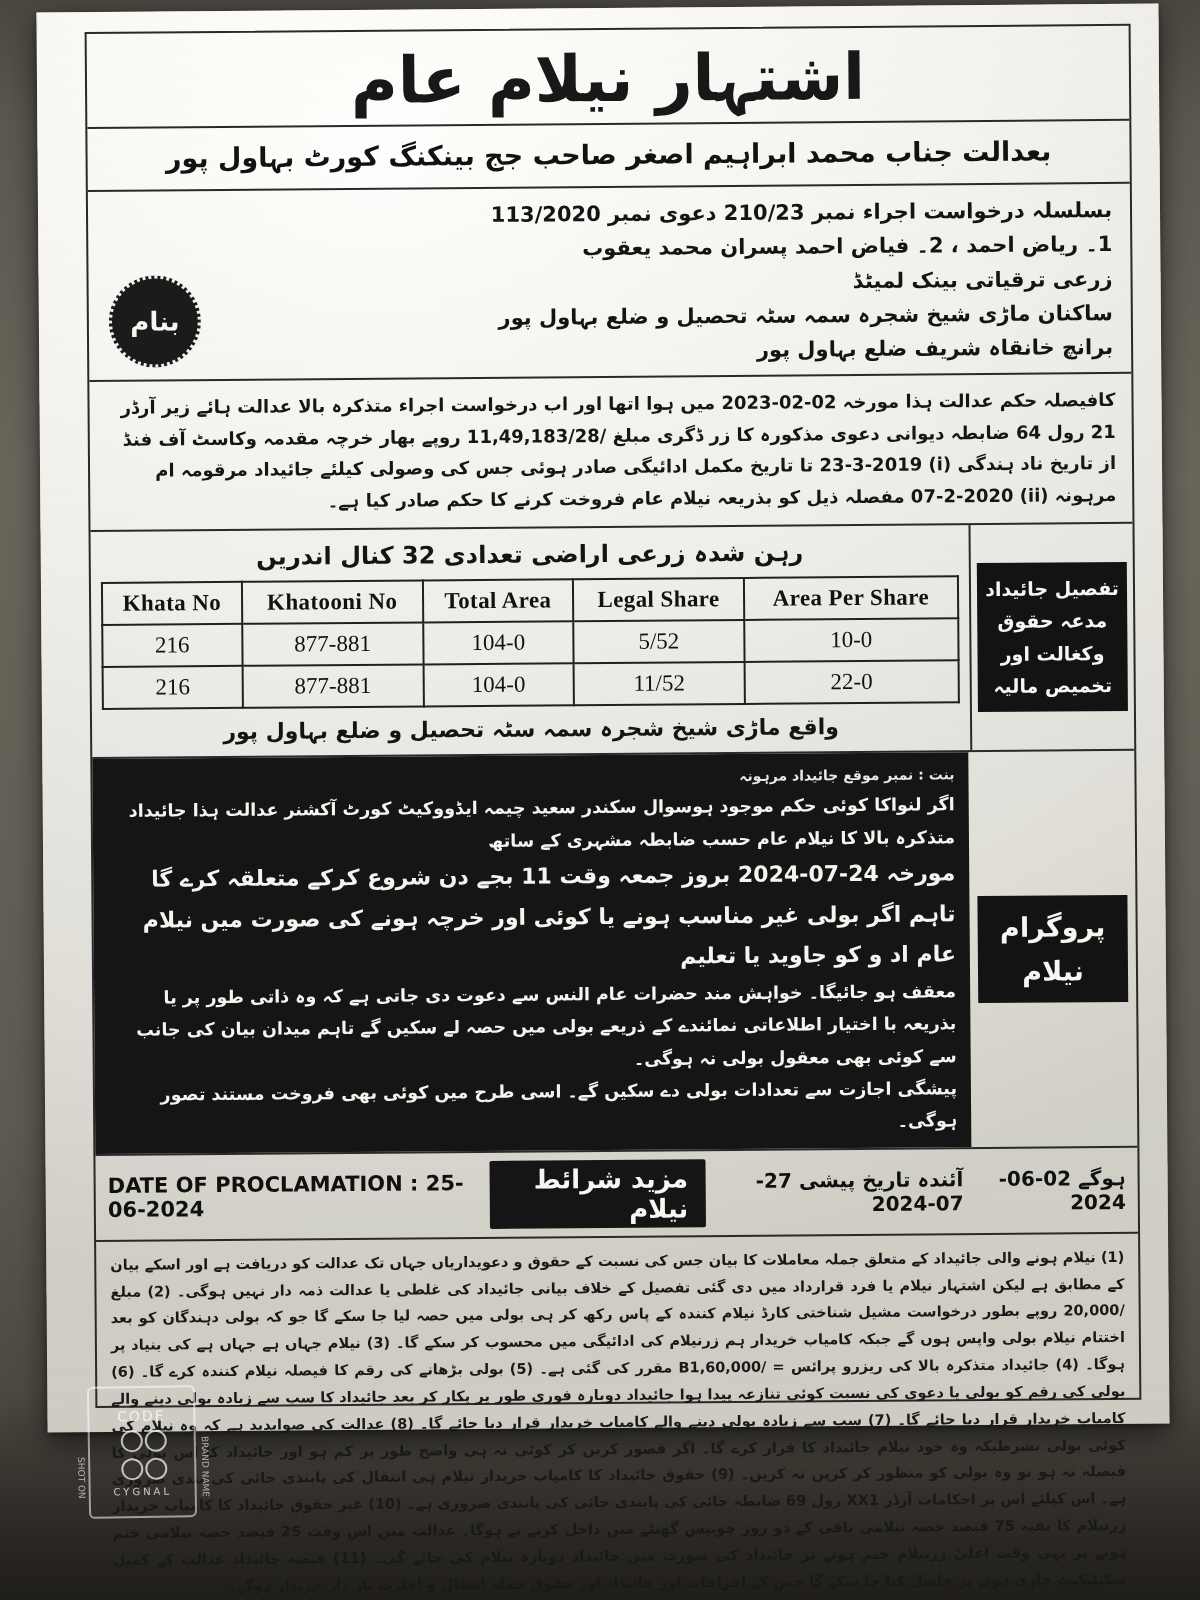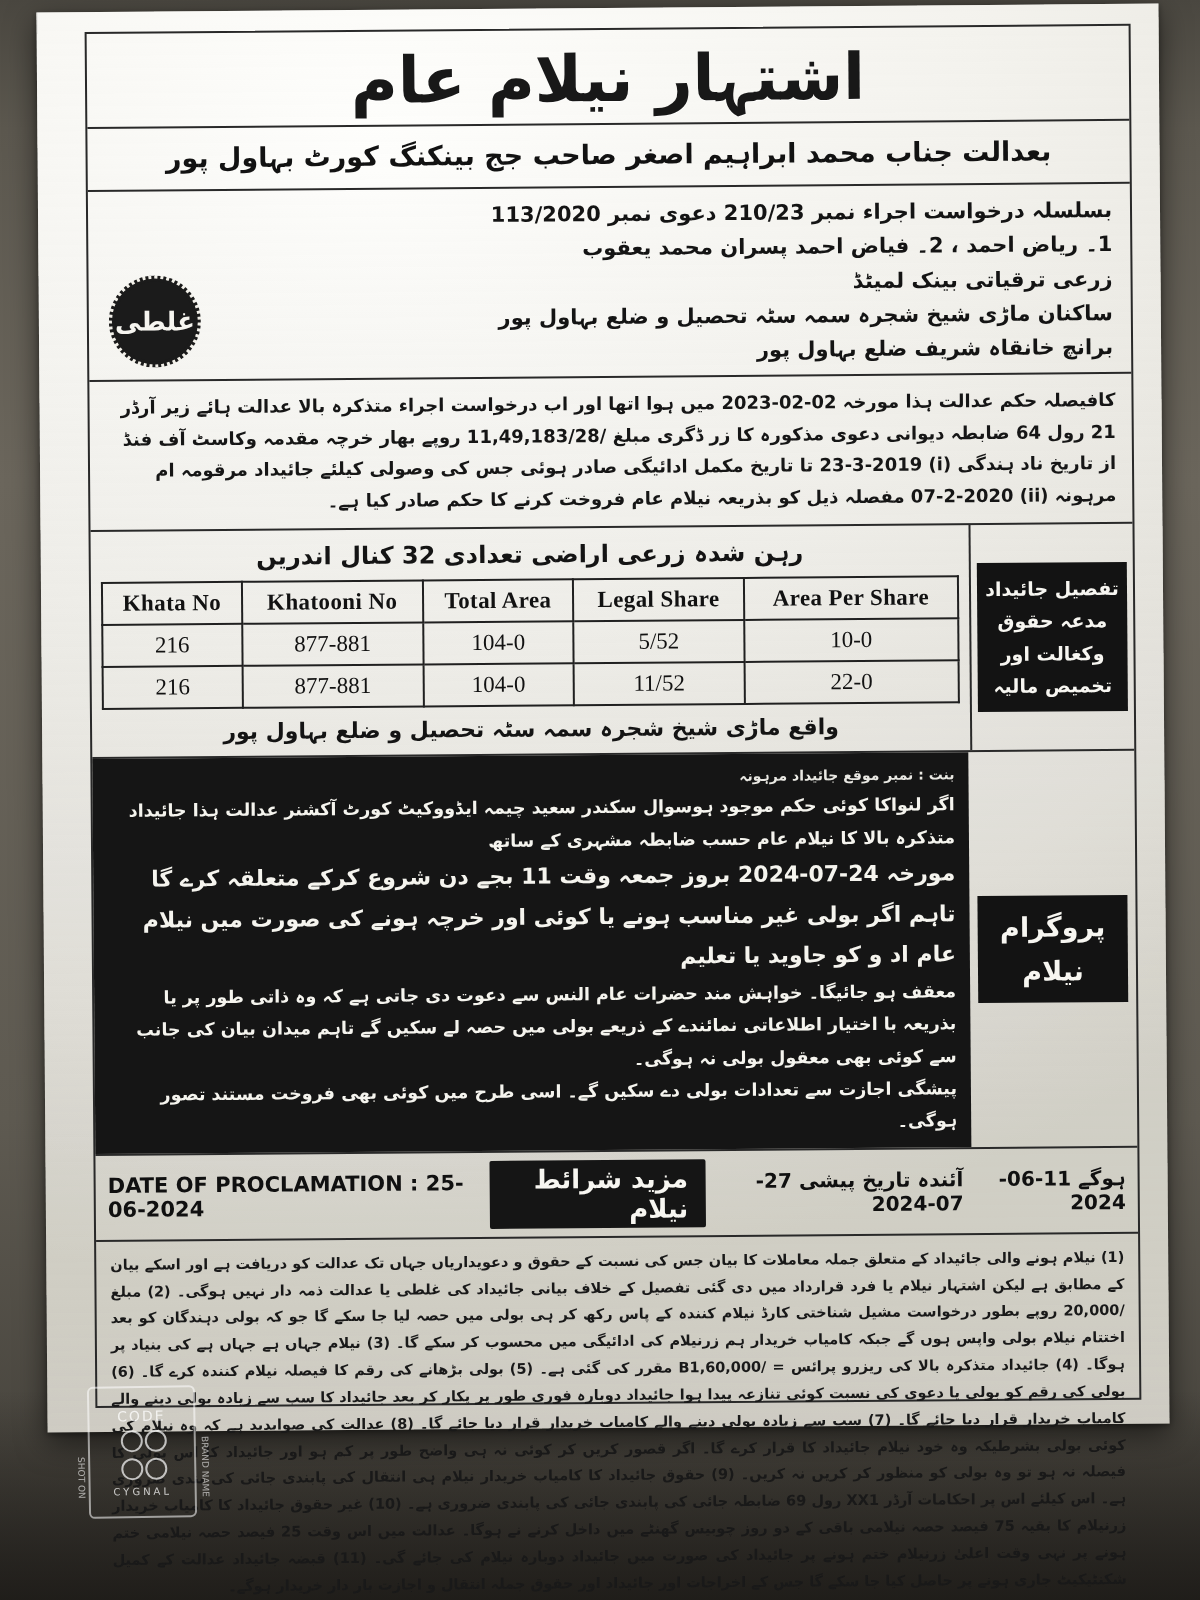--- a/index.html
+++ b/index.html
@@ -175,21 +175,21 @@
     <div class="case-block">
       <div class="case-line rtl">بسلسلہ درخواست اجراء نمبر 210/23  دعوی نمبر 113/2020</div>
       <div class="case-line rtl">1۔ ریاض احمد ، 2۔ فیاض احمد پسران محمد یعقوب</div>
       <div class="row-flex rtl" style="margin-top:2px;">
         <div class="grow">
           <div class="case-line rtl">زرعی ترقیاتی بینک لمیٹڈ</div>
           <div class="case-line rtl">ساکنان ماڑی شیخ شجرہ سمہ سٹہ تحصیل و ضلع بہاول پور</div>
           <div class="case-line rtl">برانچ خانقاہ شریف ضلع بہاول پور</div>
         </div>
         <div style="flex:0 0 96px;text-align:center;">
-          <span class="nam-badge rtl">غلطی</span>
+          <span class="nam-badge rtl">بنام</span>
         </div>
       </div>
     </div>
     <div class="hr"></div>
 
     <div class="decree rtl">کافیصلہ حکم عدالت ہذا مورخہ 02-02-2023 میں ہوا اتھا اور اب درخواست اجراء متذکرہ بالا عدالت ہائے زیر آرڈر 21 رول 64 ضابطہ دیوانی دعوی مذکورہ کا زر ڈگری مبلغ /11,49,183/28 روپے بھار خرچہ مقدمہ وکاسٹ آف فنڈ از تاریخ ناد ہندگی (i) 23-3-2019 تا تاریخ مکمل ادائیگی صادر ہوئی جس کی وصولی کیلئے جائیداد مرقومہ ام مرہونہ (ii) 07-2-2020 مفصلہ ذیل کو بذریعہ نیلام عام فروخت کرنے کا حکم صادر کیا ہے۔</div>
     <div class="hr"></div>
 
     <div class="tbl-wrap">
       <div class="tbl-main">
@@ -247,21 +247,21 @@
         <span>: </span>
         <span>25-06-2024</span>
       </div>
       <div class="mid rtl">مزید شرائط نیلام</div>
       <div class="rt rtl">
         <span>آئندہ تاریخ پیشی</span>
         <span>27-07-2024</span>
       </div>
       <div class="rt rtl">
         <span>ہوگے</span>
-        <span>11-06-2024</span>
+        <span>02-06-2024</span>
       </div>
     </div>
 
     <div class="cond">
       <span>(1) نیلام ہونے والی جائیداد کے متعلق جملہ معاملات کا بیان جس کی نسبت کے حقوق و دعویداریاں جہاں تک عدالت کو دریافت ہے اور اسکے بیان کے مطابق ہے لیکن اشتہار نیلام یا فرد قرارداد میں دی گئی تفصیل کے خلاف بیانی جائیداد کی غلطی یا عدالت ذمہ دار نہیں ہوگی۔</span>
       <span>(2) مبلغ /20,000 روپے بطور درخواست مشیل شناختی کارڈ نیلام کنندہ کے پاس رکھ کر ہی بولی میں حصہ لیا جا سکے گا جو کہ بولی دہندگان کو بعد اختتام نیلام بولی واپس ہوں گے جبکہ کامیاب خریدار ہم زرنیلام کی ادائیگی میں محسوب کر سکے گا۔</span>
       <span>(3) نیلام جہاں ہے جہاں ہے کی بنیاد پر ہوگا۔</span>
       <span>(4) جائیداد متذکرہ بالا کی ریزرو پرائس = /B1,60,000 مقرر کی گئی ہے۔</span>
       <span>(5) بولی بڑھانے کی رقم کا فیصلہ نیلام کنندہ کرے گا۔</span>
       <span>(6) بولی کی رقم کو بولی یا دعوی کی نسبت کوئی تنازعہ پیدا ہوا جائیداد دوبارہ فوری طور پر پکار کر بعد جائیداد کا سب سے زیادہ بولی دینے والے کامیاب خریدار قرار دیا جائے گا۔</span>

